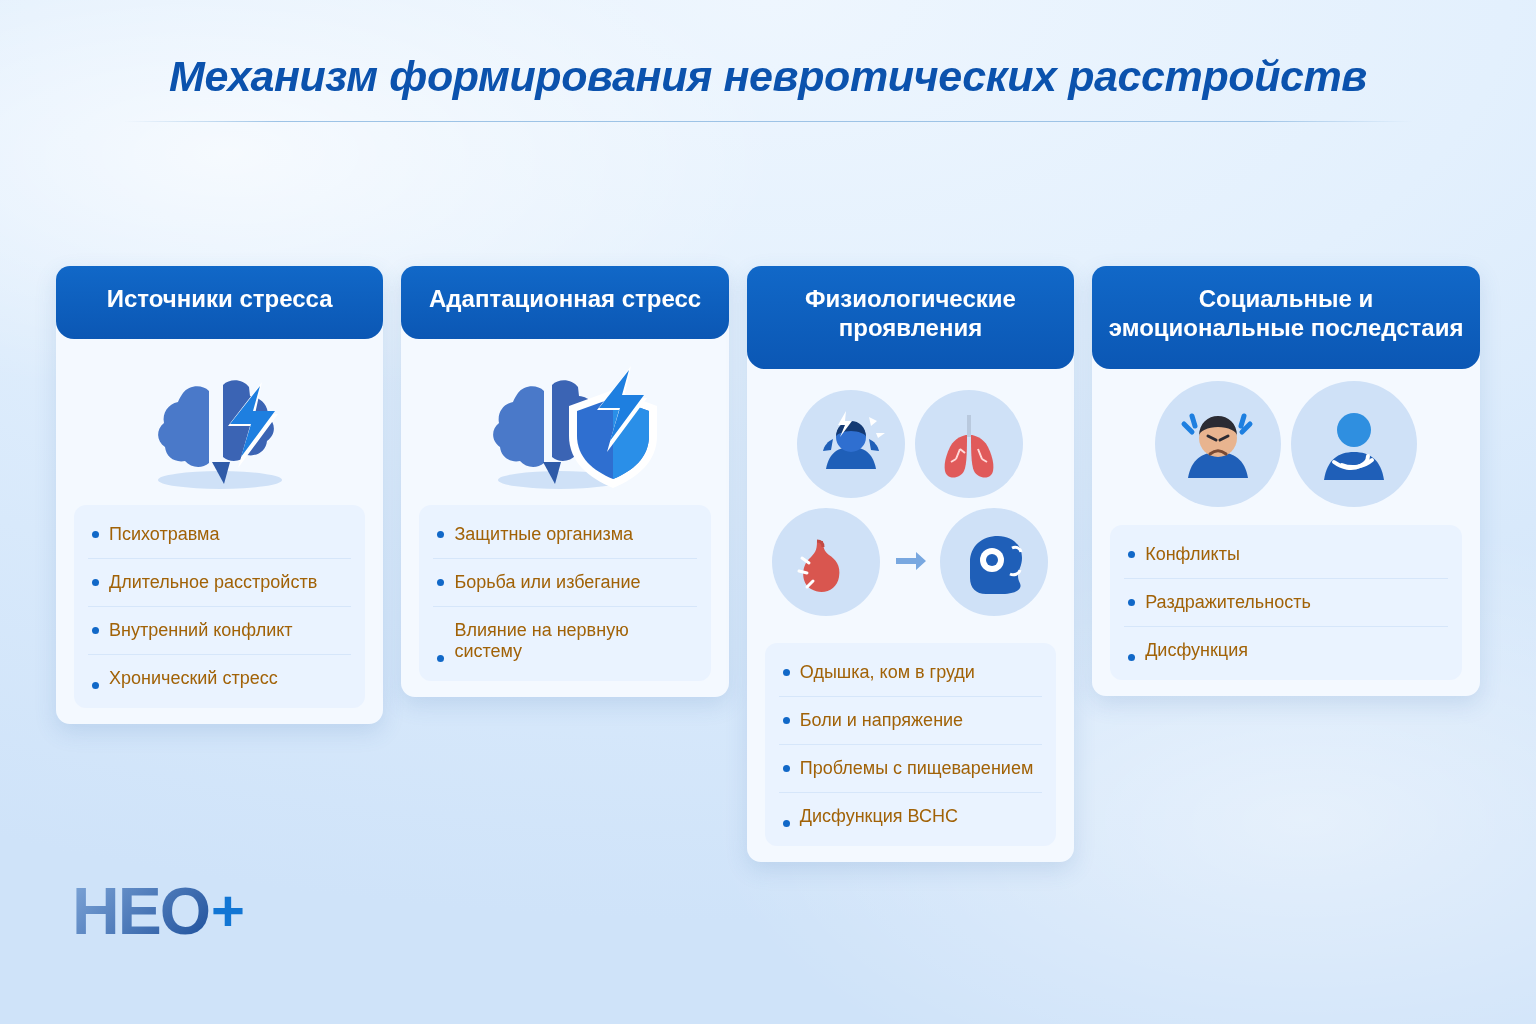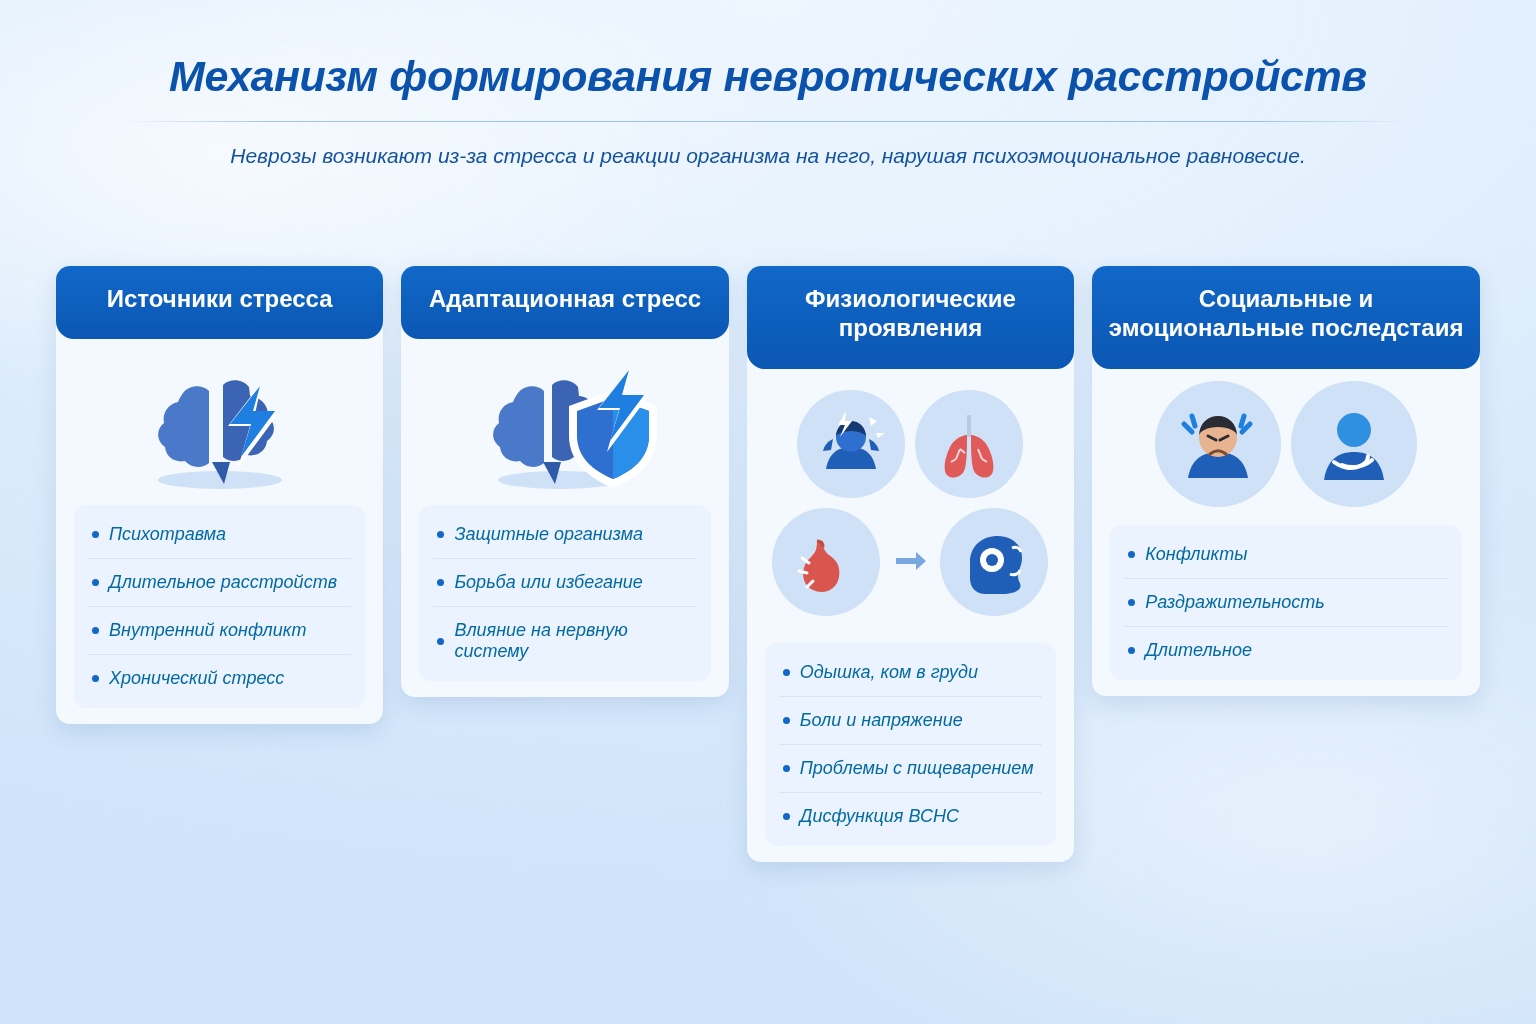--- a/index.html
+++ b/index.html
@@ -103,26 +103,25 @@
     margin: 6px 18px 0 18px;
     background: #eaf3ff;
     border-radius: 12px;
     padding: 6px 14px;
   }
   .list-item {
     display: flex;
     align-items: center;
     gap: 10px;
     font-size: 18px;
-    color: #0369a1;
+    color: #a16207;
     padding: 13px 4px;
     border-bottom: 1px solid #d6e6fa;
-    font-style: italic;
-  }
-  .list-item:last-child { border-bottom: none; }
+  }
+  .list-item:last-child { border-bottom: none; align-items: flex-end; }
   .dot {
     width: 7px; height: 7px; border-radius: 50%;
     background: #1168c8;
     flex: 0 0 auto;
   }
 
   
   .card-1 { width: 336px; }
   .card-2 { width: 336px; }
   .card-3 { width: 336px; }
@@ -162,21 +161,20 @@
   .logo .plus { color: #1276d4; font-size: 58px; margin-left: 2px; }
 </style>
 </head>
 <body>
 
 <div class="poster">
 
   <div class="header">
     <h1 class="title">Механизм формирования невротических расстройств</h1>
     <div class="title-rule"></div>
-    <div class="subtitle">Неврозы возникают из-за стресса и реакции организма на него, нарушая психоэмоциональное равновесие.</div>
   </div>
 
   <div class="cards">
 
     <div class="card card-1">
       <div class="card-head">Источники стресса</div>
       <div class="card-body">
         <div class="art">
           <svg width="200" height="150" viewBox="0 0 200 150">
             <ellipse cx="100" cy="136" rx="62" ry="9" fill="#cfe1f7"></ellipse>
@@ -344,22 +342,26 @@
           <div class="list-item">
               <span class="dot"></span>
               <span>Конфликты</span>
             </div>
           <div class="list-item">
               <span class="dot"></span>
               <span>Раздражительность</span>
             </div>
           <div class="list-item">
               <span class="dot"></span>
-              <span>Длительное</span>
+              <span>Дисфункция</span>
             </div>
         </div>
       </div>
     </div>
 
   </div>
 
+  <div class="logo">
+    <span class="n">HEO</span>
+    <span class="plus">+</span>
+  </div>
 
 </div>
 
 </body></html>

